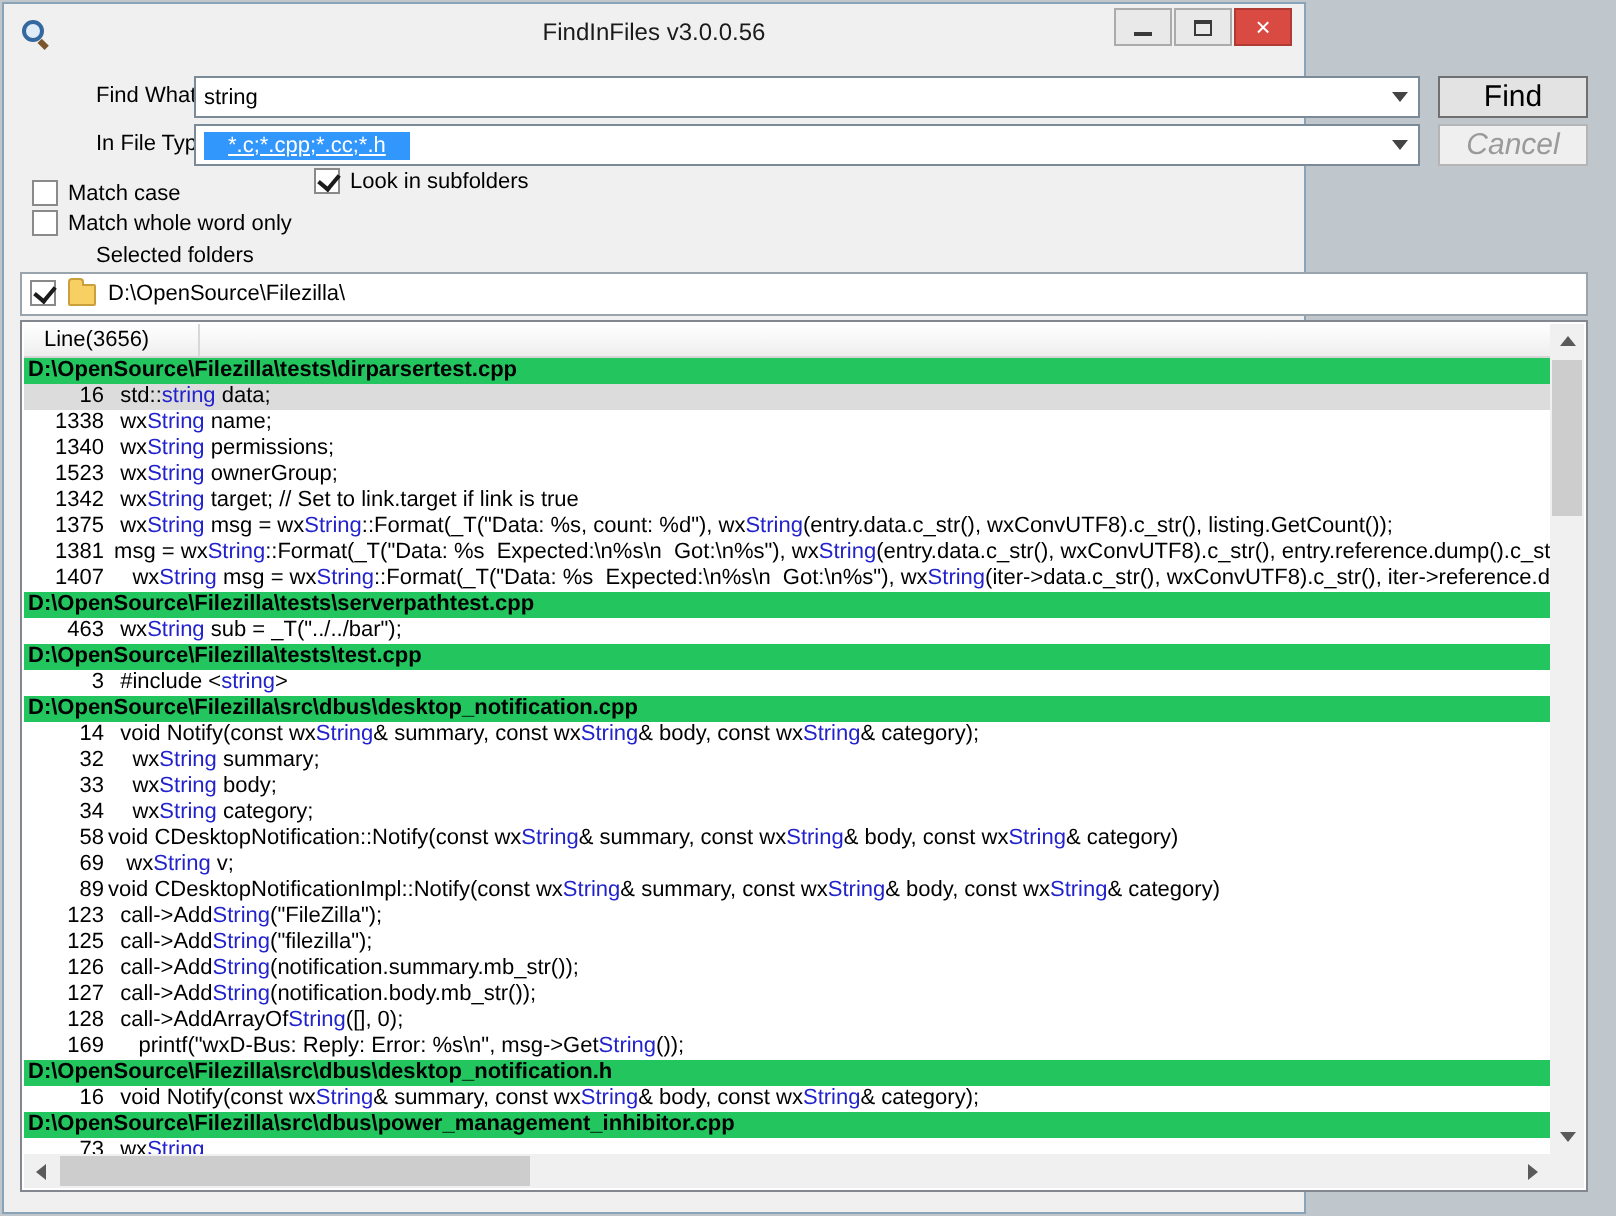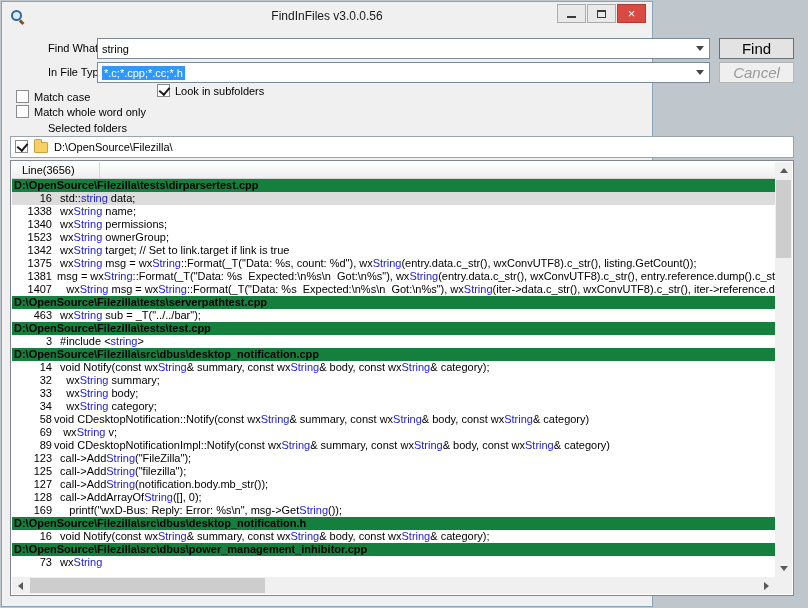--- a/index.html
+++ b/index.html
@@ -19,42 +19,42 @@
   .cap-btn.minb, .cap-btn.maxb { background:#e9e9e9; border:1px solid #ababab; }
   .glyph-min { width:9px; height:2px; background:#3a3a3a; margin-top:6px; }
   .glyph-max { width:9px; height:8px; border:1px solid #3a3a3a; border-top-width:2px; }
   .cap-btn.closeb { background:#d94a43; border:1px solid #b03a34; color:#fff; font-size:13px; line-height:13px; }
 
   
   .lbl { position:absolute; color:#000;padding-left:33px; }
   .combo { position:absolute; left:95px; width:613px; height:21px; background:#fff; border:1px solid #7a8a99; display:flex; align-items:center; padding-left:4px; }
   .combo .arrow-box { position:absolute; right:0; top:0; width:18px; height:19px; display:flex; align-items:center; justify-content:center; }
   .tri-down { width:0; height:0; border-left:4px solid transparent; border-right:4px solid transparent; border-top:5px solid #444; }
-  .combo-sel { padding:1px 2px; }
+  .combo-sel { padding:1px 12px;text-decoration:underline; }
   .btn { position:absolute; left:717px; width:75px; height:21px; display:flex; align-items:center; justify-content:center; background:#e3e3e3; border:1px solid #707070; font-size:15px; }
   .btn.disabled { background:#efefef; border-color:#b5b5b5; color:#9a9a9a; }
 
   .checkbox { position:absolute; width:13px; height:13px; background:#fff; border:1px solid #8a8a8a; }
   .checkbox.checked::after { content:""; position:absolute; left:3px; top:0px; width:5px; height:8px; border:solid #1b1b1b; border-width:0 2px 2px 0; transform:rotate(40deg); }
   .cb-label { position:absolute; }
 
   
   .folder-box { position:absolute; left:8px; top:134px; width:784px; height:22px; background:#fff; border:1px solid #9aa4ad; }
   .folder-item { position:absolute; left:4px; top:3px; display:flex; align-items:center; gap:6px; }
   .folder-item .checkbox { position:relative; }
   .folder-icon { width:14px; height:11px; background:#f7cf63; border:1px solid #c9a03b; border-radius:1px; position:relative; margin-top:2px; }
   .folder-icon::before { content:""; position:absolute; left:-1px; top:-4px; width:6px; height:3px; background:#f7cf63; border:1px solid #c9a03b; border-bottom:none; border-radius:2px 2px 0 0; }
 
   
   .results { position:absolute; left:8px; top:158px; width:784px; height:436px; background:#fff; border:1px solid #828790; }
   .results-header { position:absolute; left:1px; top:1px; right:18px; height:17px; display:flex; background:linear-gradient(#ffffff,#eeeeee); border-bottom:1px solid #d5d5d5; }
   .col-line { width:88px; padding-left:10px; line-height:16px; border-right:1px solid #d8d8d8; }
   .col-text { flex:1; padding-left:7px; line-height:16px; border-right:1px solid #d8d8d8; }
   .rows { position:absolute; left:1px; top:18px; right:18px; bottom:18px; overflow:hidden; background:#fff; }
-  .group-row { height:13px; line-height:13px; background:#15803d; font-weight:bold; padding-left:2px; white-space:pre; overflow:hidden; }
+  .group-row { height:13px; line-height:13px; background:#22c55e; font-weight:bold; padding-left:2px; white-space:pre; overflow:hidden; }
   .result-row { display:flex; height:13px; line-height:13px; white-space:pre; overflow:hidden; }
   .result-row.selected { background:#dcdcdc; }
   .line-cell { width:40px; flex-shrink:0; text-align:right; }
   .text-cell { padding-left:2px; white-space:pre; overflow:hidden; flex:1; }
 
   
   .vscroll { position:absolute; top:1px; right:1px; width:17px; bottom:18px; background:#f0f0f0; }
   .vscroll .sb-btn { position:absolute; left:0; width:17px; height:17px; display:flex; align-items:center; justify-content:center; }
   .vscroll .up { top:0; } .vscroll .down { bottom:0; }
   .tri-up-s { width:0; height:0; border-left:4px solid transparent; border-right:4px solid transparent; border-bottom:5px solid #5a5a5a; }
@@ -144,20 +144,21 @@
         <div class="group-row">D:\OpenSource\Filezilla\src\dbus\desktop_notification.cpp</div>
         <div class="result-row"><div class="line-cell">14</div><div class="text-cell">  void Notify(const wx<span style="color: rgb(34, 34, 204);">String</span>&amp; summary, const wx<span style="color: rgb(34, 34, 204);">String</span>&amp; body, const wx<span style="color: rgb(34, 34, 204);">String</span>&amp; category);</div></div>
         <div class="result-row"><div class="line-cell">32</div><div class="text-cell">    wx<span style="color: rgb(34, 34, 204);">String</span> summary;</div></div>
         <div class="result-row"><div class="line-cell">33</div><div class="text-cell">    wx<span style="color: rgb(34, 34, 204);">String</span> body;</div></div>
         <div class="result-row"><div class="line-cell">34</div><div class="text-cell">    wx<span style="color: rgb(34, 34, 204);">String</span> category;</div></div>
         <div class="result-row"><div class="line-cell">58</div><div class="text-cell">void CDesktopNotification::Notify(const wx<span style="color: rgb(34, 34, 204);">String</span>&amp; summary, const wx<span style="color: rgb(34, 34, 204);">String</span>&amp; body, const wx<span style="color: rgb(34, 34, 204);">String</span>&amp; category)</div></div>
         <div class="result-row"><div class="line-cell">69</div><div class="text-cell">   wx<span style="color: rgb(34, 34, 204);">String</span> v;</div></div>
         <div class="result-row"><div class="line-cell">89</div><div class="text-cell">void CDesktopNotificationImpl::Notify(const wx<span style="color: rgb(34, 34, 204);">String</span>&amp; summary, const wx<span style="color: rgb(34, 34, 204);">String</span>&amp; body, const wx<span style="color: rgb(34, 34, 204);">String</span>&amp; category)</div></div>
         <div class="result-row"><div class="line-cell">123</div><div class="text-cell">  call-&gt;Add<span style="color: rgb(34, 34, 204);">String</span>("FileZilla");</div></div>
         <div class="result-row"><div class="line-cell">125</div><div class="text-cell">  call-&gt;Add<span style="color: rgb(34, 34, 204);">String</span>("filezilla");</div></div>
+        <div class="result-row"><div class="line-cell">126</div><div class="text-cell">  call-&gt;Add<span style="color: rgb(34, 34, 204);">String</span>(notification.summary.mb_str());</div></div>
         <div class="result-row"><div class="line-cell">127</div><div class="text-cell">  call-&gt;Add<span style="color: rgb(34, 34, 204);">String</span>(notification.body.mb_str());</div></div>
         <div class="result-row"><div class="line-cell">128</div><div class="text-cell">  call-&gt;AddArrayOf<span style="color: rgb(34, 34, 204);">String</span>([], 0);</div></div>
         <div class="result-row"><div class="line-cell">169</div><div class="text-cell">     printf("wxD-Bus: Reply: Error: %s\n", msg-&gt;Get<span style="color: rgb(34, 34, 204);">String</span>());</div></div>
         <div class="group-row">D:\OpenSource\Filezilla\src\dbus\desktop_notification.h</div>
         <div class="result-row"><div class="line-cell">16</div><div class="text-cell">  void Notify(const wx<span style="color: rgb(34, 34, 204);">String</span>&amp; summary, const wx<span style="color: rgb(34, 34, 204);">String</span>&amp; body, const wx<span style="color: rgb(34, 34, 204);">String</span>&amp; category);</div></div>
         <div class="group-row">D:\OpenSource\Filezilla\src\dbus\power_management_inhibitor.cpp</div>
         <div class="result-row"><div class="line-cell">73</div><div class="text-cell">  wx<span style="color: rgb(34, 34, 204);">String</span></div></div>
       </div>
 
     <div class="vscroll">

